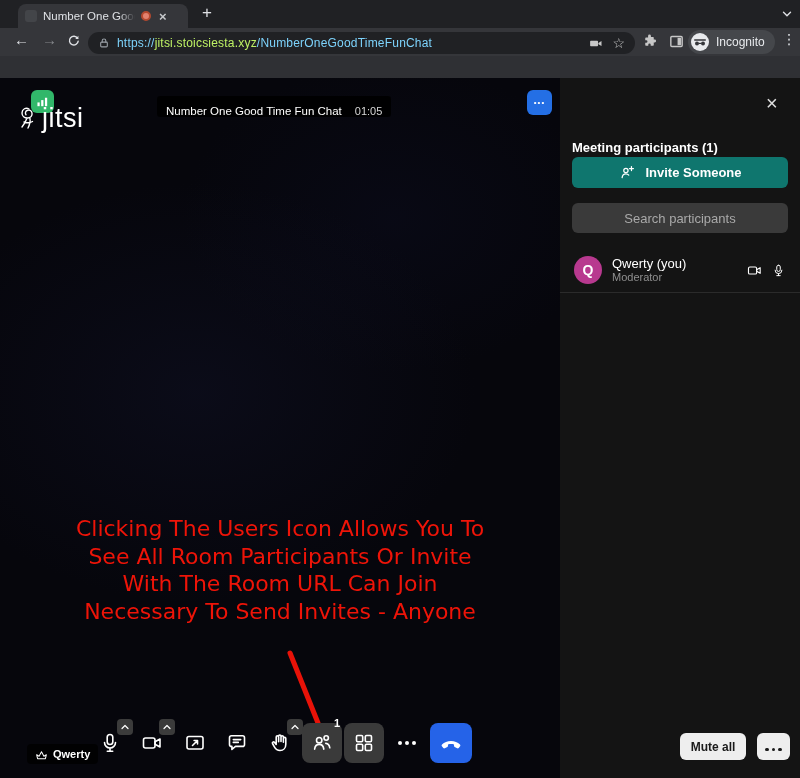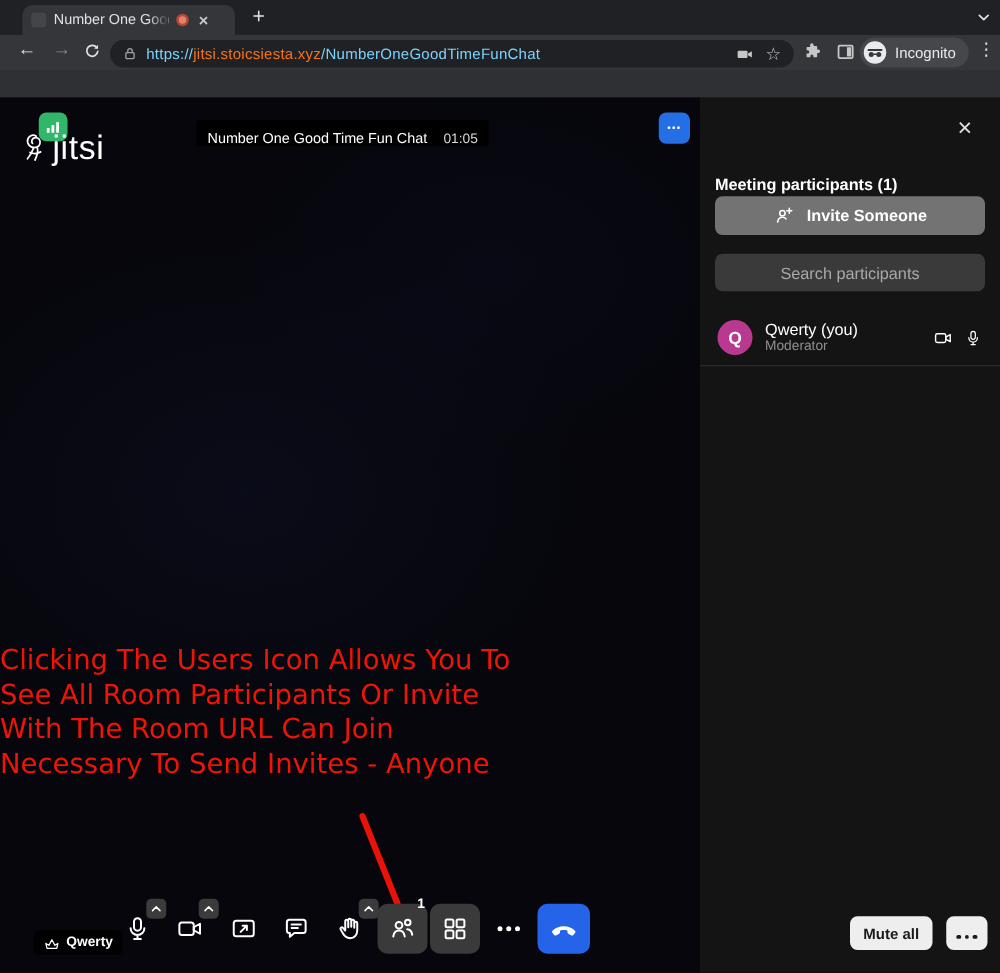--- a/index.html
+++ b/index.html
@@ -22,21 +22,21 @@
   .newtab { left:202px; top:3px; color:#dfe1e5; font-size:17px; font-weight:400; }
   .strip-chevron { right:6px; top:7px; }
 
   .toolbar { left:0; top:28px; width:800px; height:28px; background:#35363a; }
   .toolbar-sub { left:0; top:56px; width:800px; height:22px; background:#2f3034; }
   .navbtn { top:32px; color:#dfe1e5; font-size:15px; line-height:1; }
   .omnibox { left:88px; top:32px; width:547px; height:22px; background:#202124; border-radius:11px;
              display:flex; align-items:center; padding:0 10px; gap:7px; }
   .url { font-size:12px; white-space:nowrap; letter-spacing:.2px; }
   .url .dim { color:#7dd3fc; }
-  .url .host { color:#f97316; }
+  .url .host { color:#bef264; }
   .omni-right { margin-left:auto; display:flex; align-items:center; gap:8px; }
   .ext-icon { top:33px; }
   .incog { left:688px; top:30px; height:24px; background:#45474b; border-radius:12px;
            display:flex; align-items:center; gap:6px; padding:0 10px 0 2px; color:#e8eaed; font-size:12px; }
   .menu-dots { left:782px; top:31px; color:#dfe1e5; font-size:14px; letter-spacing:0; }
   .star { color:#c7c7c7; font-size:14px; line-height:1; }
 
   
   .video-area { left:0; top:78px; width:560px; height:700px; background:#06060c;
     background-image: radial-gradient(ellipse 400px 300px at 35% 45%, rgba(20,22,48,.35), transparent 70%),
@@ -47,40 +47,40 @@
                 display:flex; align-items:center; justify-content:center; }
   .logo { left:16px; top:24px; display:flex; align-items:center; color:#fff; }
   .logo-text { font-size:27px; letter-spacing:.5px; font-weight:400; }
   .subject-pill { left:157px; top:18px; height:21px; background:rgba(0,0,0,.88); border-radius:3px;
                   display:flex; align-items:flex-end; padding:0 9px; gap:13px; }
   .subject { color:#fff; font-size:11.5px; white-space:nowrap; }
   .timer { color:#d6d6d6; font-size:11px; }
   .top-more { left:527px; top:12px; width:25px; height:25px; border-radius:6px; background:#246FE5;
               display:flex; align-items:center; justify-content:center; color:#fff; font-size:8px; letter-spacing:1px; }
 
-  .annotation { left:0; top:437px; width:560px; text-align:left; color:#EE1408;
+  .annotation { left:0; top:437px; width:560px; text-align:center; color:#EE1408;
                 font-family:"DejaVu Sans", sans-serif; font-size:22px; line-height:27.5px; font-weight:400; }
 
   .jt-btn { top:645px; width:40px; height:40px; border-radius:8px; display:flex; align-items:center; justify-content:center; }
   .jt-btn.active { background:#3a3a3a; }
   .jt-chev { width:16px; height:16px; border-radius:4px; background:#3b3b3b; top:641px;
              display:flex; align-items:center; justify-content:center; }
   .badge { position:absolute; right:2px; top:-6px; color:#fff; font-size:11px; font-weight:bold; }
   .hangup { left:430px; top:645px; width:42px; height:40px; border-radius:8px; background:#2563E8;
             display:flex; align-items:center; justify-content:center; }
   .more-h { display:flex; gap:3px; }
   .more-h i { width:4px; height:4px; border-radius:50%; background:#fff; }
 
   .selfview { left:27px; top:666px; height:20px; background:rgba(0,0,0,.78); border-radius:4px;
               display:flex; align-items:center; gap:5px; padding:0 8px; color:#fff; font-size:11px; font-weight:bold; }
 
   
   .panel-close { left:202px; top:13px; color:#e0e0e0; font-size:20px; line-height:1; padding:2px 4px; }
   .panel-heading { left:12px; top:50px; color:#fff; font-size:13px; font-weight:bold;margin-top:12px; }
-  .invite-btn { left:12px; top:79px; width:216px; height:31px; background:#737373; border:none; border-radius:6px;
+  .invite-btn { left:12px; top:79px; width:216px; height:31px; background:#0f766e; border:none; border-radius:6px;
                 display:flex; align-items:center; justify-content:center; gap:8px; color:#fff; font-size:13px; font-weight:bold; }
   .search-input { left:12px; top:125px; width:216px; height:30px; background:#3a3a3a; border:none; border-radius:6px;
                   color:#ddd; font-size:13px; text-align:center; font-family:"Liberation Sans",sans-serif; }
   .search-input::placeholder { color:#a9a9a9; }
   .participant-row { left:0; top:170px; width:240px; height:44px; display:flex; align-items:center; padding:0 14px; gap:10px; }
   .avatar { width:28px; height:28px; border-radius:50%; background:#B8398F; color:#fff; font-size:14px; font-weight:bold;
             display:flex; align-items:center; justify-content:center; flex:none; }
   .p-name { color:#fff; font-size:13px; line-height:15px; }
   .p-role { color:#8f8f8f; font-size:11px; line-height:13px; }
   .p-icons { margin-left:auto; display:flex; gap:8px; align-items:center; }

